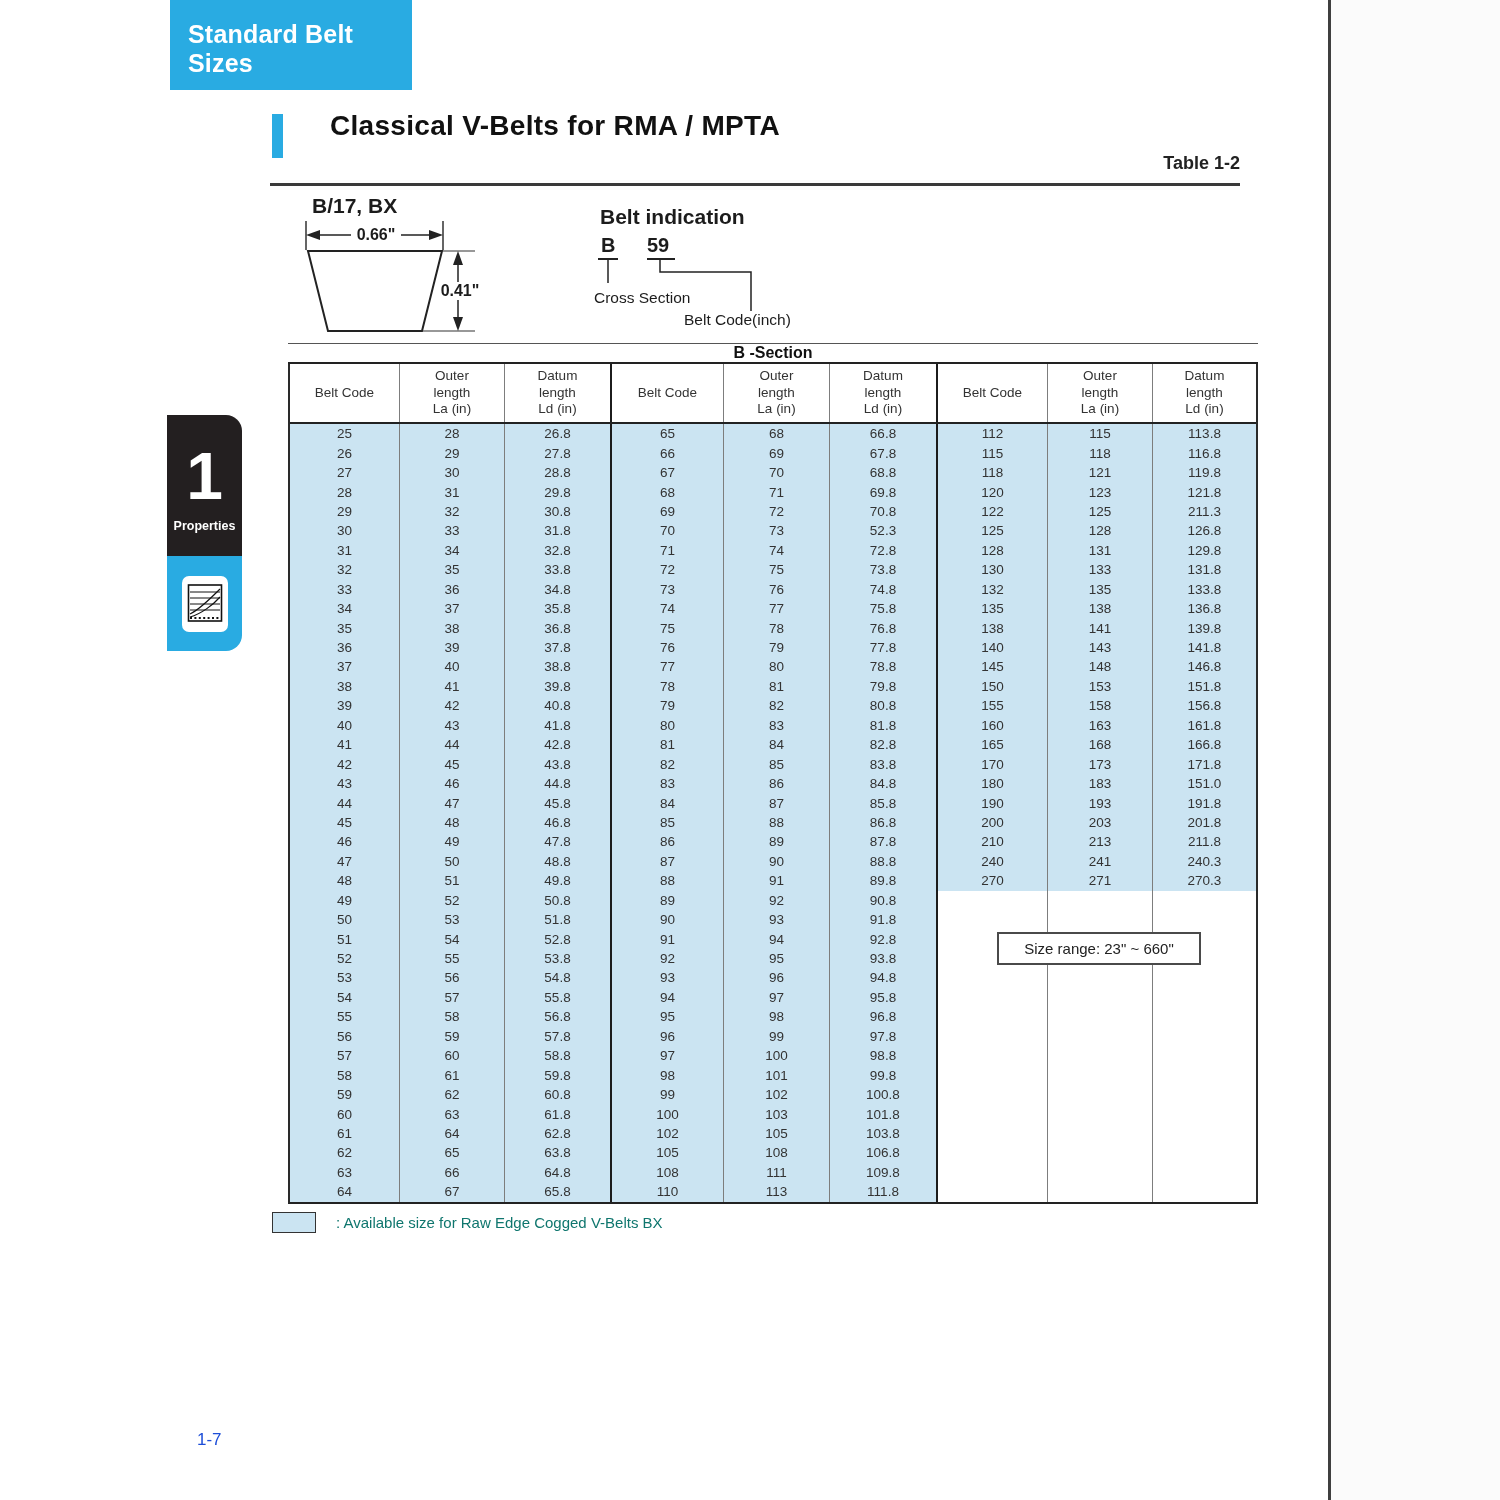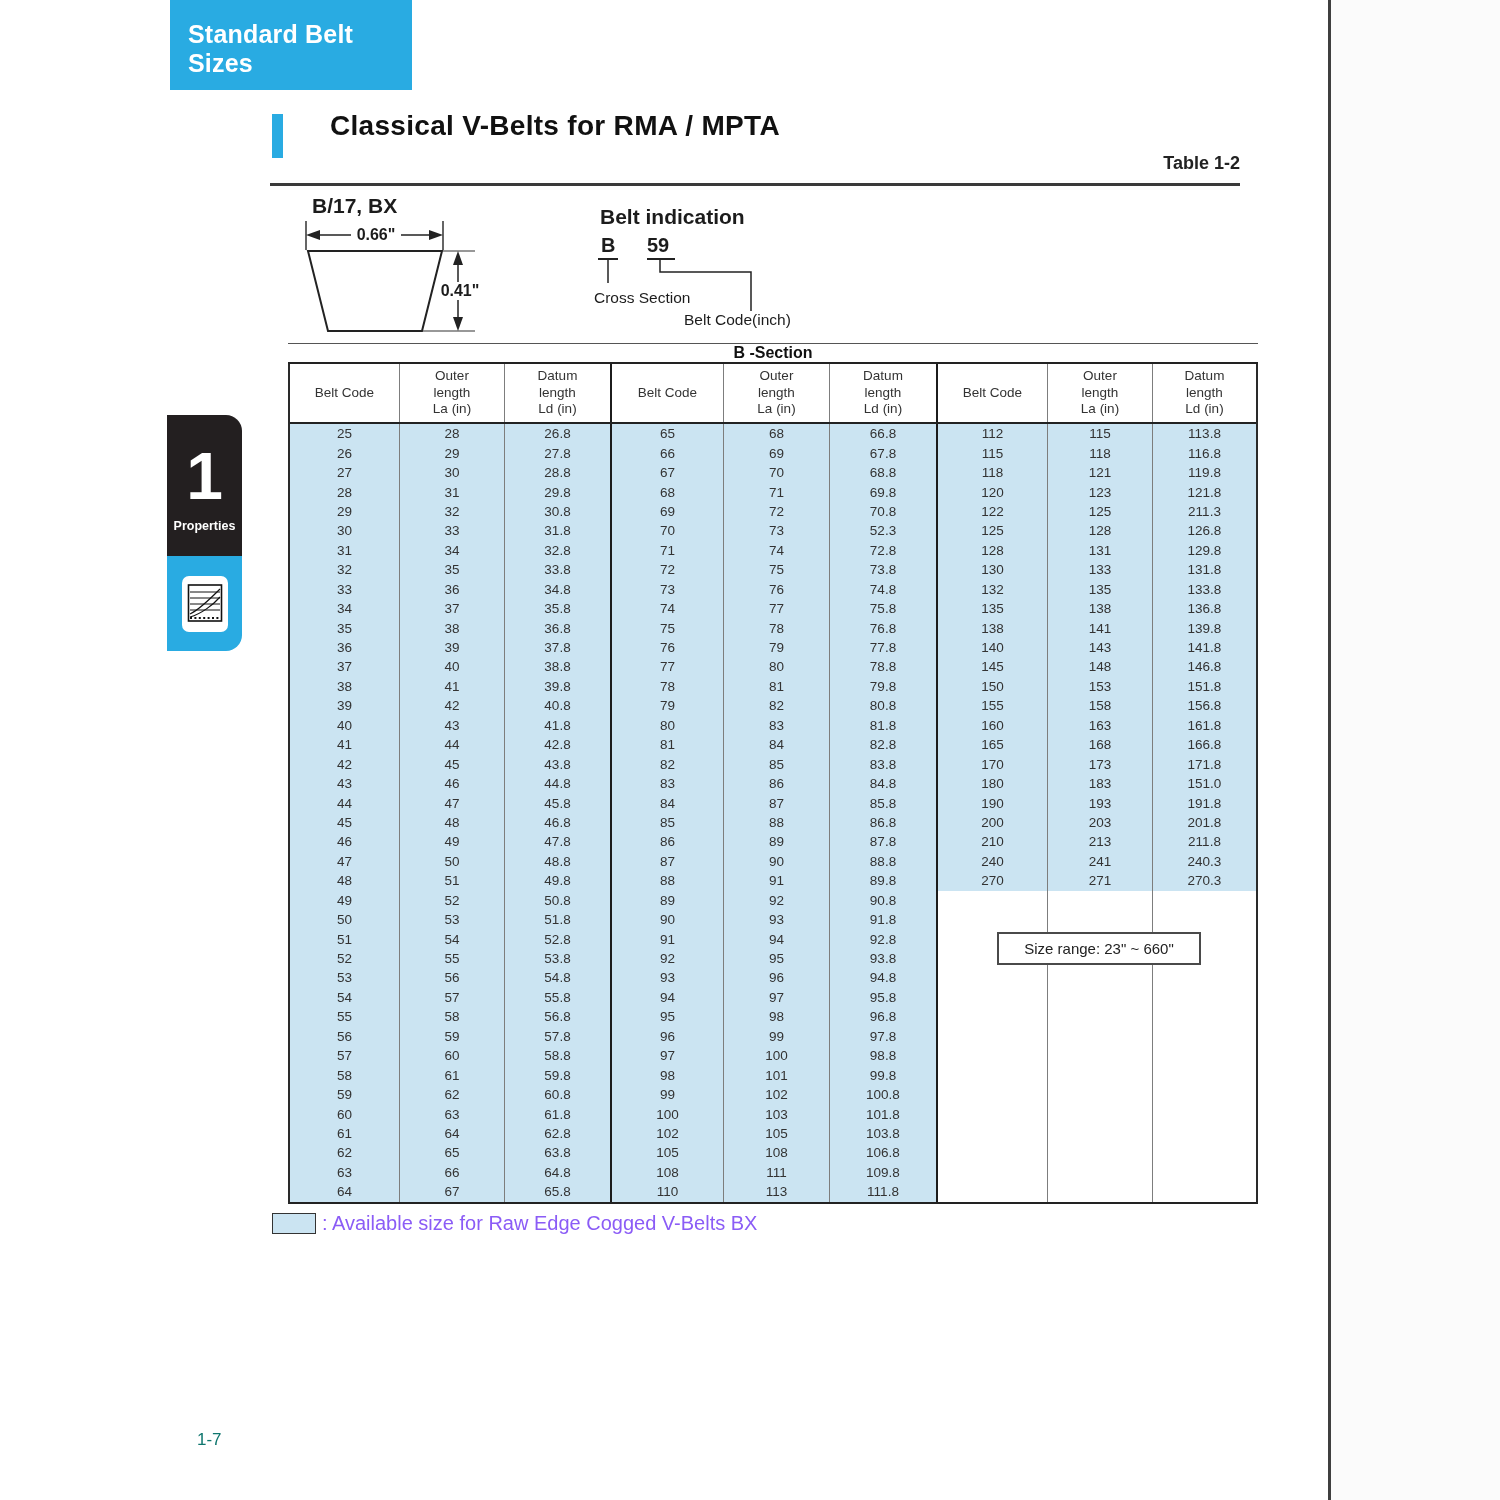--- a/index.html
+++ b/index.html
@@ -53,22 +53,22 @@
   .tbody .trow{height:19.45px;}
   .tbody .cell{font-size:13.5px;color:#333;}
   .cell.hl{background:#cbe4f2;}
   .size-range{
     position:absolute;left:709px;top:589px;width:204px;height:33px;background:#fff;border:2px solid #4a4a4a;
     display:flex;align-items:center;justify-content:center;font-size:15px;color:#222;box-sizing:border-box;z-index:3;
   }
   
   .legend{position:absolute;left:272px;top:1212px;display:flex;align-items:center;}
   .legend .swatch{width:44px;height:21px;background:#cbe4f2;border:1.5px solid #333;box-sizing:border-box;}
-  .legend .txt{margin-left:6px;font-size:20px;color:#8b5cf6;}
-  .page-number{position:absolute;left:197px;top:1430px;font-size:17px;color:#0f766e;}
+  .legend .txt{margin-left:20px;font-size:15px;color:#0f766e;}
+  .page-number{position:absolute;left:197px;top:1430px;font-size:17px;color:#1d4ed8;}
   .page-edge-line{position:absolute;left:1328px;top:0;width:2.5px;height:1500px;background:#3f3f3f;}
   .page-right-margin{position:absolute;left:1331px;top:0;width:169px;height:1500px;background:#fbfbfb;}
 </style>
 </head>
 <body>
 
 <div class="page">
 
   <div class="section-tab">
     <span>Standard Belt Sizes</span>

